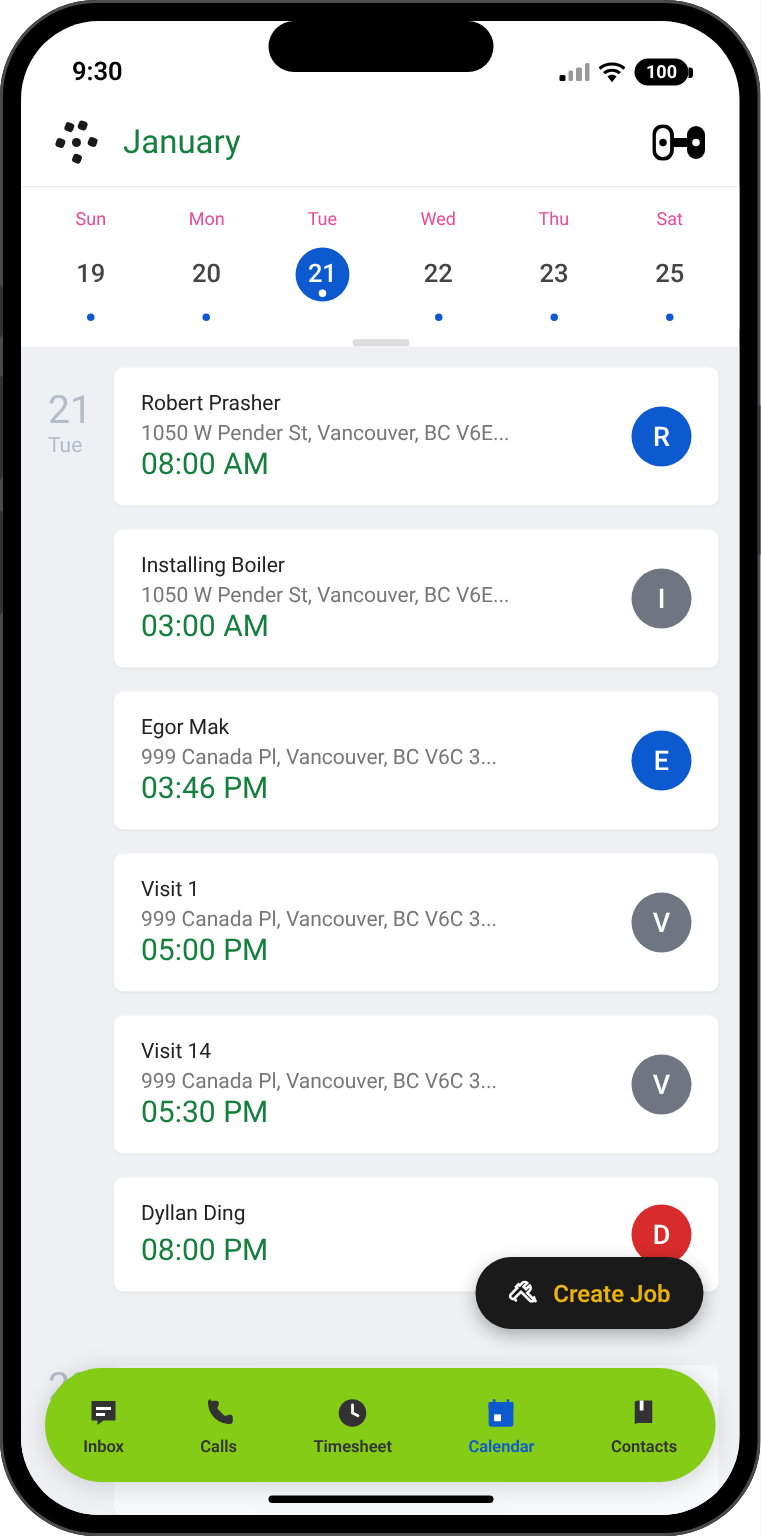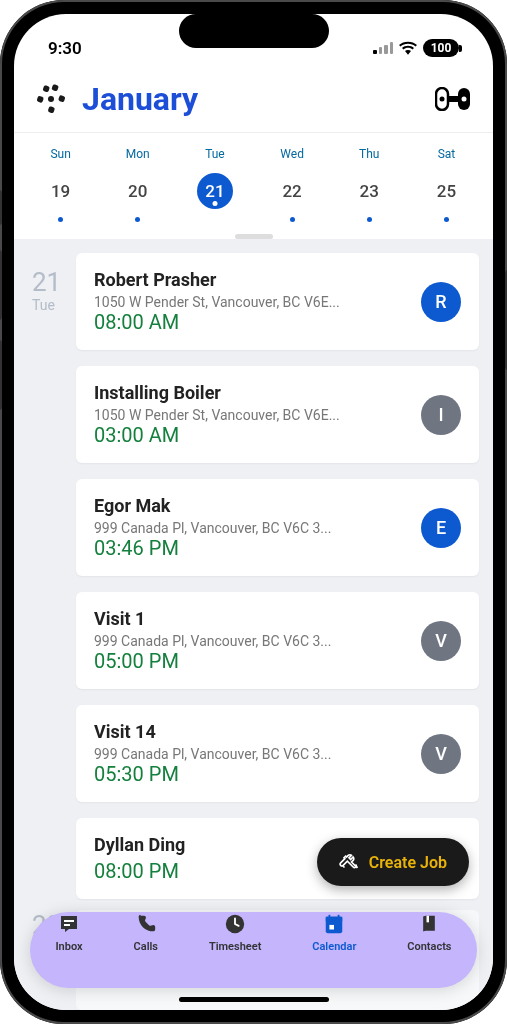--- a/index.html
+++ b/index.html
@@ -19,45 +19,45 @@
     .signal-bars span:nth-child(1){height:4px;background:#000;}
     .signal-bars span:nth-child(2){height:7px;}
     .signal-bars span:nth-child(3){height:9px;}
     .signal-bars span:nth-child(4){height:12px;}
     .wifi-icon { width: 18px; height: 14px; }
     .battery { display: flex; align-items: center; background: #000; color: #ffffff; border-radius: 9px; padding: 1px 4px; font-size: 12px; font-weight: 700; height: 18px; min-width: 36px; justify-content: center; position:relative;}
     .battery::after { content:''; position:absolute; right:-3px; width:3px; height:7px; background:#000; border-radius:0 2px 2px 0;}
     .app-header { display: flex; align-items: center; justify-content: space-between; padding: 12px 22px 14px; border-bottom: 1px solid #eee; }
     .app-header-left { display: flex; align-items: center; gap: 16px; }
     .app-logo { width: 30px; height: 30px; display:flex; align-items:center; justify-content:center;}
-    .app-title { font-size: 32px; font-weight: 700; color: #1d4ed8; }
+    .app-title { font-size: 22px; font-weight: 400; color: #15803d; }
     .switch-icon { width: 36px; height: 24px; }
     .week-row { display: flex; justify-content: space-around; padding: 14px 8px 6px; background:#fff;}
     .week-day { flex: 1; text-align: center; }
-    .week-day .dow { font-size: 12px; color: #0369a1; margin-bottom: 12px; }
+    .week-day .dow { font-size: 12px; color: #ec4899; margin-bottom: 12px; }
     .week-day .date { font-size: 17px; color: #444; font-weight: 500; width: 36px; height: 36px; display: inline-flex; align-items: center; justify-content: center; border-radius: 50%; position: relative; }
     .week-day.selected .date { background: #0d5ad0; color: #fff; }
     .week-day .dot { width: 5px; height: 5px; background: #0d5ad0; border-radius: 50%; margin: 8px auto 0; }
     .week-day.selected .dot { background:#fff; position:absolute; bottom:3px; left:50%; transform:translateX(-50%); margin:0;}
     .grabber { width: 38px; height: 5px; background: #ddd; border-radius: 3px; margin: 6px auto 0; }
     .content { flex: 1; background: #eef0f4; overflow: hidden; display: flex; position: relative;}
     .day-label-col { width: 62px; padding: 28px 0 0 18px; color: #b4bcc8; }
     .day-label-col .num { font-size: 26px; font-weight: 400; }
     .day-label-col .abbr { font-size: 14px; }
     .cards-col { flex: 1; padding: 14px 14px 200px 0; display: flex; flex-direction: column; gap: 16px; }
     .card { background: #fff; border-radius: 6px; padding: 16px 18px; display: flex; justify-content: space-between; align-items: center; box-shadow: 0 1px 2px rgba(0,0,0,0.05);}
-    .card-text .title { font-size: 18px; font-weight: 700; color: #222; margin-bottom: 4px; }
+    .card-text .title { font-size: 14px; font-weight: 400; color: #222; margin-bottom: 4px; }
     .card-text .addr { font-size: 14px; color: #777; max-width: 270px; white-space: nowrap; overflow: hidden; text-overflow: ellipsis; }
     .card-text .time { font-size: 20px; color: #15803d; }
     .avatar { width: 40px; height: 40px; border-radius: 50%; display: flex; align-items: center; justify-content: center; color: #fff; font-size: 18px; font-weight: 500; flex-shrink: 0; }
     .avatar.blue { background: #0d5ad0; }
     .avatar.gray { background: #6f7682; }
     .avatar.red { background: #d82b2b; }
     .fab { position: absolute; right: 24px; bottom: 124px; background: #1a1a1a; color: #eab308; border-radius: 30px; padding: 14px 22px; display: flex; align-items: center; gap: 10px; font-size: 16px; font-weight: 600; box-shadow: 0 4px 12px rgba(0,0,0,0.3); z-index: 50;}
-    .bottom-nav { position: absolute; bottom: 22px; left: 16px; right: 16px; background: #c4b5fd; border-radius: 40px; height: 76px; display: flex; justify-content: space-around; align-items: flex-start; box-shadow: 0 2px 16px rgba(0,0,0,0.15); z-index: 40;}
+    .bottom-nav { position: absolute; bottom: 22px; left: 16px; right: 16px; background: #84cc16; border-radius: 40px; height: 76px; display: flex; justify-content: space-around; align-items: center; box-shadow: 0 2px 16px rgba(0,0,0,0.15); z-index: 40;}
     .nav-item { display: flex; flex-direction: column; align-items: center; gap: 4px; font-size: 11px; font-weight: 600; color: #333; }
     .nav-item.active { color: #0d5ad0; }
     .nav-item .icon { width: 24px; height: 24px; display:flex; align-items:center; justify-content:center;}
     .home-indicator { position: absolute; bottom: 8px; left: 50%; transform: translateX(-50%); width: 150px; height: 5px; background: #000; border-radius: 3px; z-index: 60;}
     .bg-next { position: absolute; bottom: 0; left: 0; right: 0; height: 100px; display: flex; color:#b4bcc8; padding-left:18px; z-index:1;}
     .bg-next .dl {width:44px;}
     .bg-next .num{font-size:26px;} .bg-next .abbr{font-size:14px;}
     .bg-next .faded-card { flex:1; background:#fff; margin-right:14px; border-radius:6px; padding:16px 18px; opacity:0.5; display:flex; justify-content:space-between;}
     .bg-next .title{font-size:18px;font-weight:700;color:#222;}
     .bg-next .addr{font-size:14px;color:#777;}

